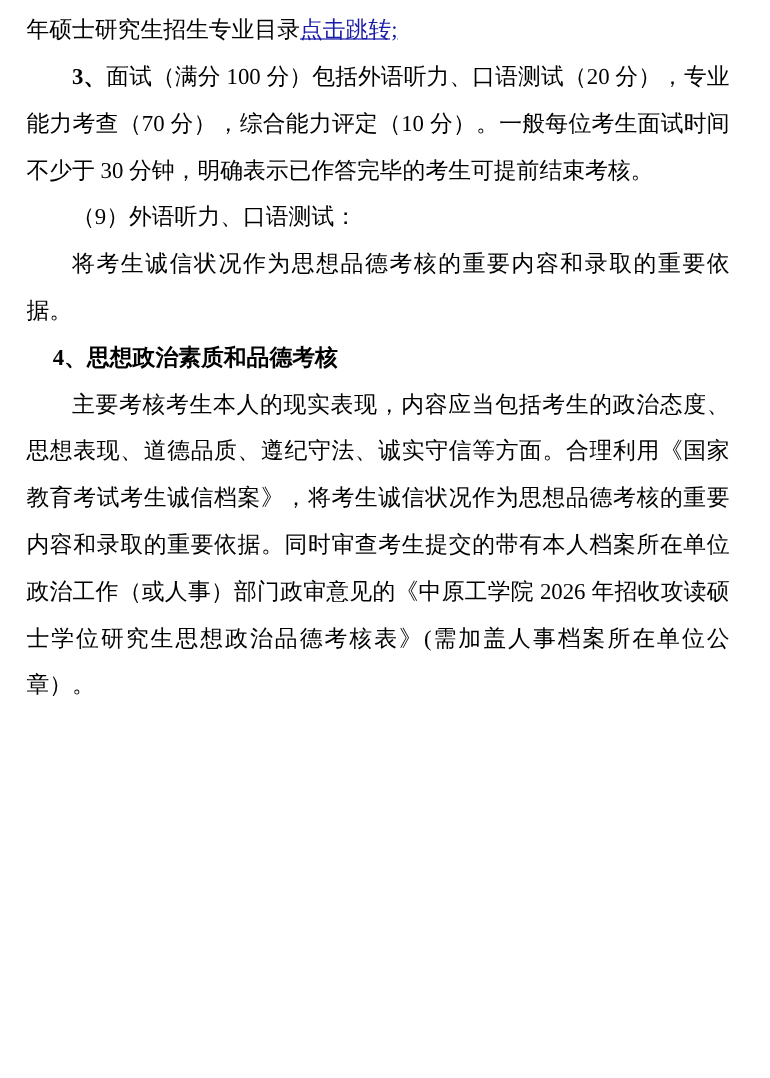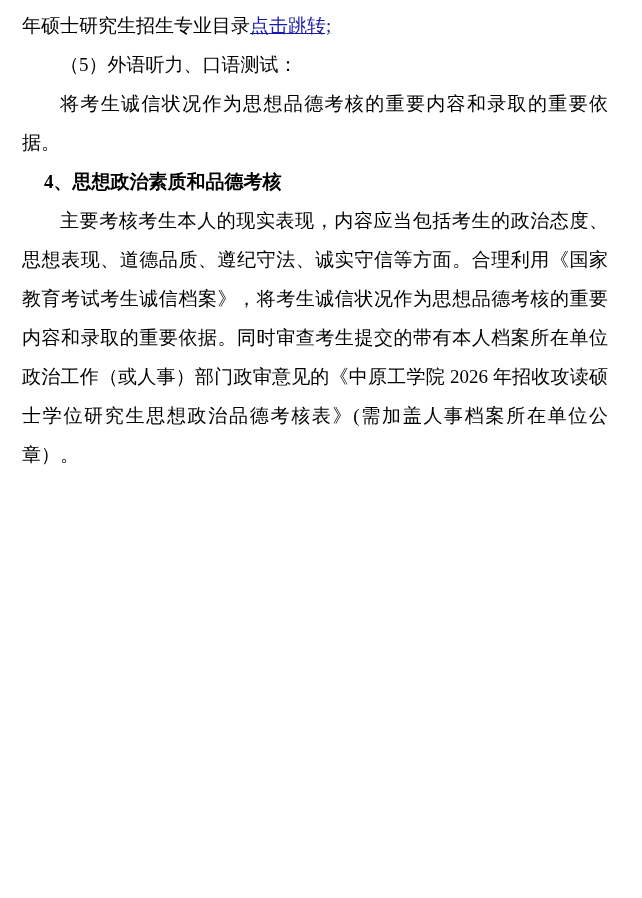--- a/index.html
+++ b/index.html
@@ -41,17 +41,18 @@
   }
   .bold {
     font-weight: bold;
   }
 </style>
 </head>
 <body>
 
 <div id="doc">
     <p class="para"><span>年硕士研究生招生专业目录</span><span class="link">点击跳转;</span></p>
-    <p class="para indent"><span>（5）外语听力、口语测试：</span></p>
+    <p class="para indent"><span class="bold">3、</span><span>面试（满分 100 分）包括外语听力、口语测试（20 分），专业能力考查（70 分），综合能力评定（10 分）。一般每位考生面试时间不少于 30 分钟，明确表示已作答完毕的考生可提前结束考核。</span></p>
+    <p class="para indent"><span>（9）外语听力、口语测试：</span></p>
     <p class="para indent"><span>将考生诚信状况作为思想品德考核的重要内容和录取的重要依据。</span></p>
     <p class="para indent-half"><span class="bold">4、</span><span class="bold">思想政治素质和品德考核</span></p>
     <p class="para indent"><span>主要考核考生本人的现实表现，内容应当包括考生的政治态度、思想表现、道德品质、遵纪守法、诚实守信等方面。合理利用《国家教育考试考生诚信档案》，将考生诚信状况作为思想品德考核的重要内容和录取的重要依据。同时审查考生提交的带有本人档案所在单位政治工作（或人事）部门政审意见的《中原工学院 2026 年招收攻读硕士学位研究生思想政治品德考核表》(需加盖人事档案所在单位公章）。</span></p>
   </div>
 
 </body></html>

